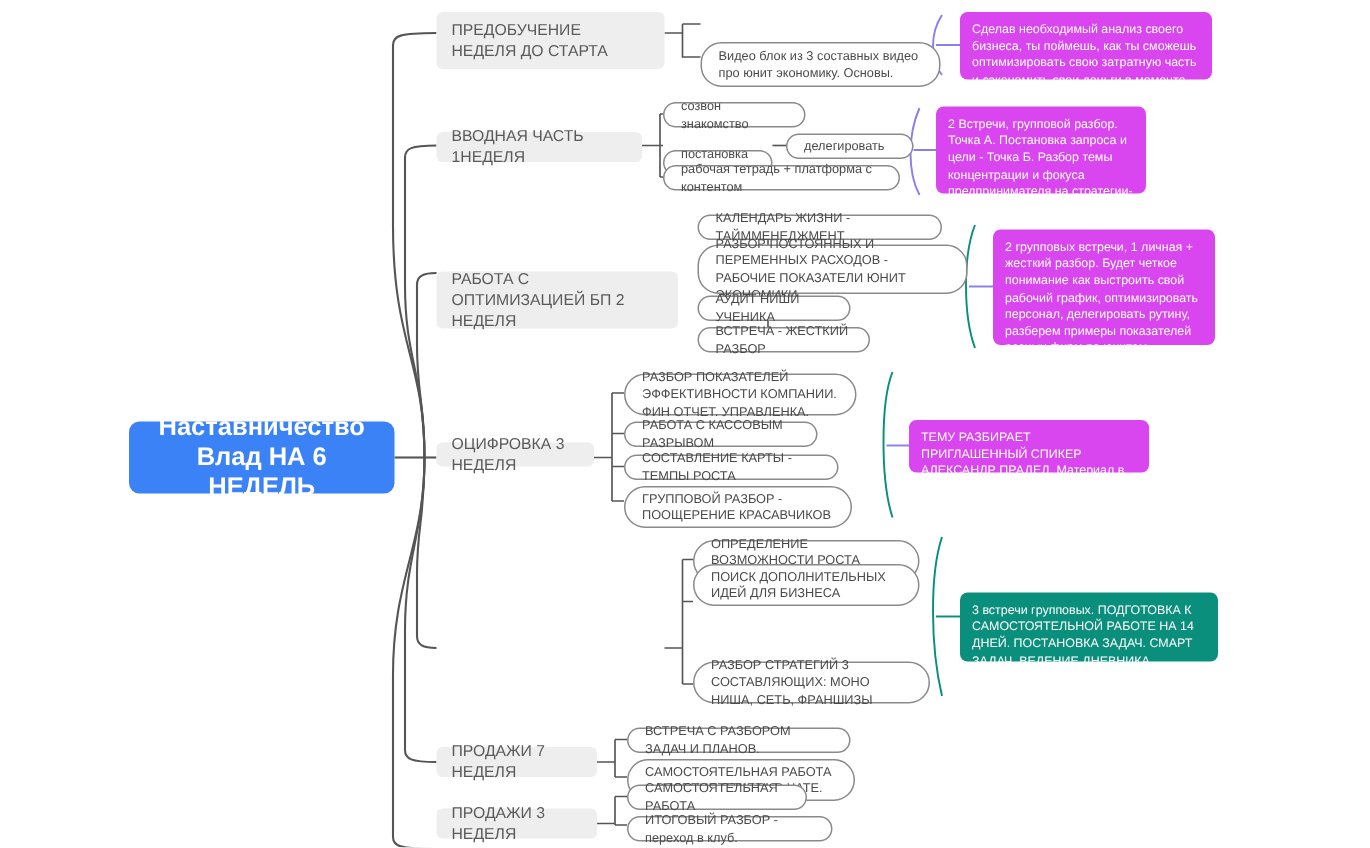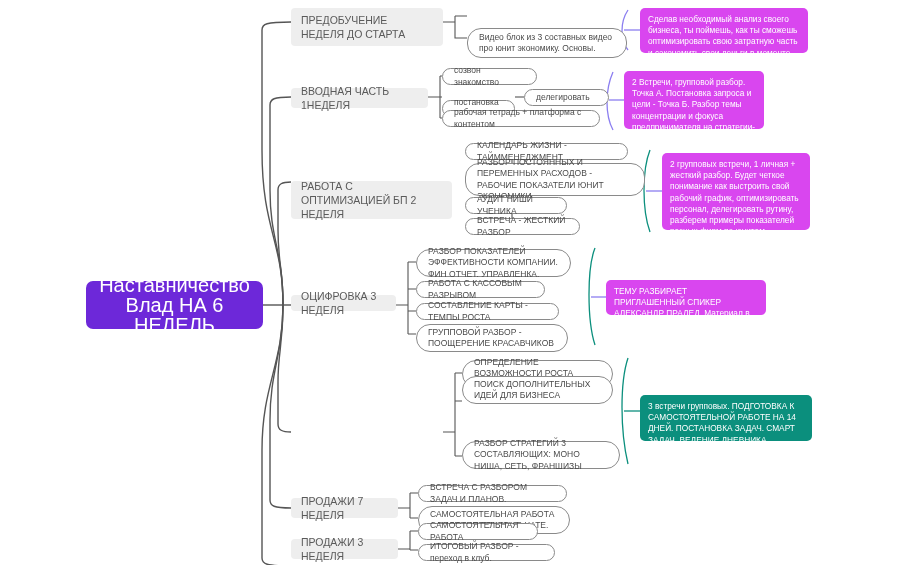--- a/index.html
+++ b/index.html
@@ -26,30 +26,31 @@
     height: 565px;
     pointer-events: none;
   }
   .node {
     position: absolute;
     box-sizing: border-box;
   }
 
   
   .root {
-    background: #6d28d9;
+    background: #3b82f6;
     color: #ffffff;
     border-radius: 7px;
     text-align: center;
-    font-size: 20px;
+    font-size: 17px;
     line-height: 20px;
     padding: 10px 12px;
     display: flex;
     align-items: center;
     justify-content: center;
+    font-weight: bold;
   }
 
   
   .topic {
     background: #eeeeee;
     color: #5a5a5a;
     border-radius: 4px;
     font-size: 10.5px;
     line-height: 14px;
     padding: 7px 10px;

